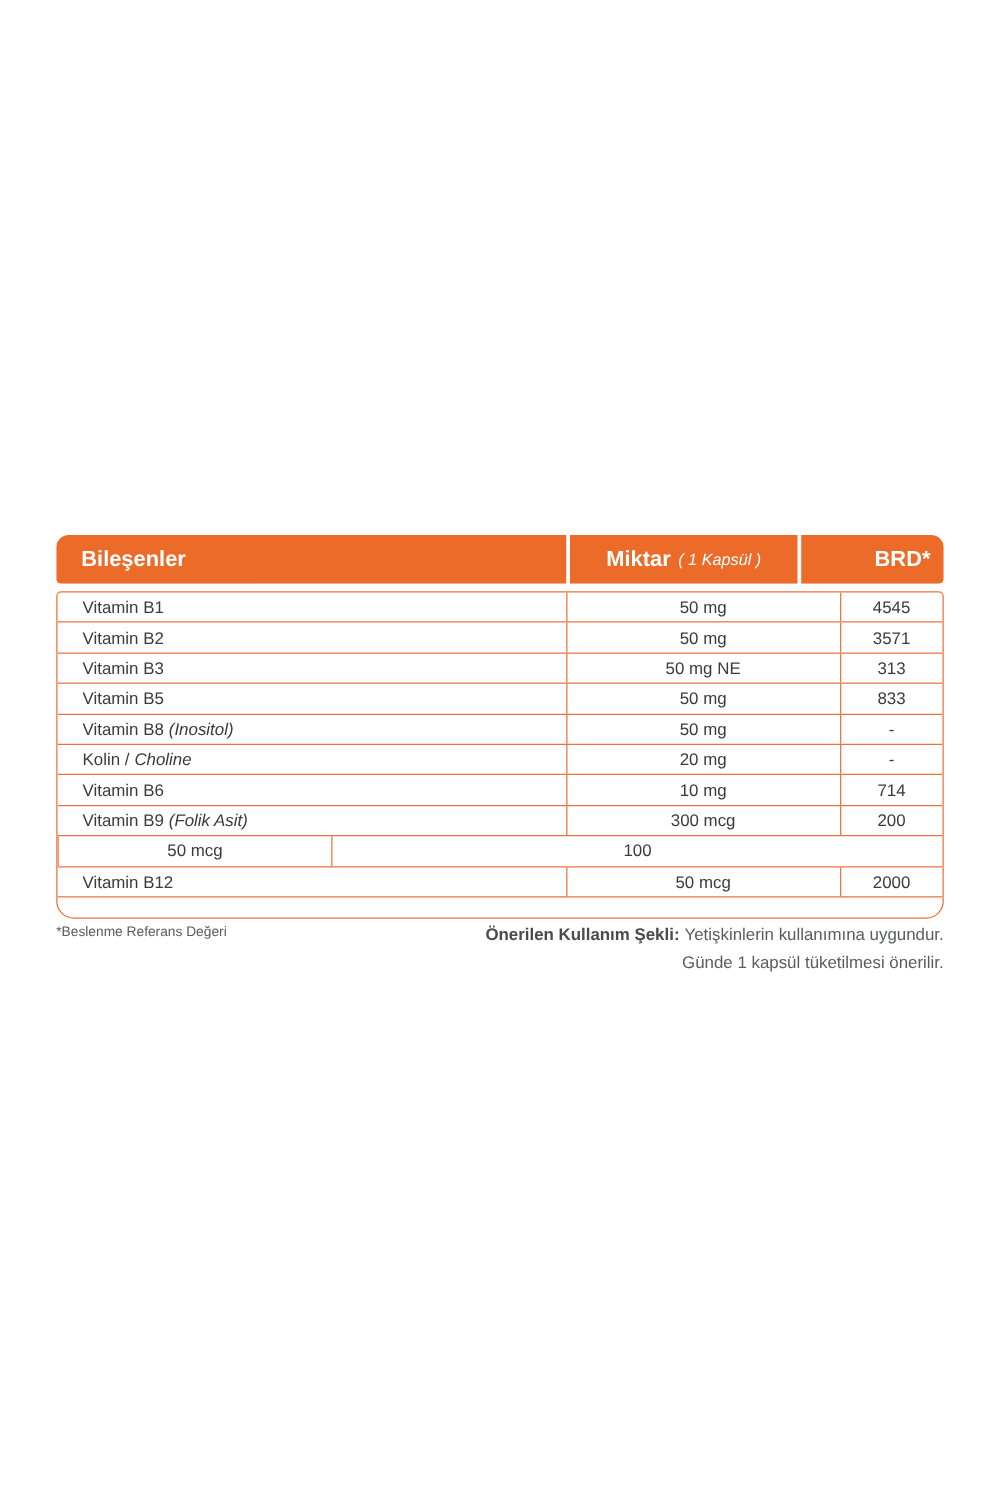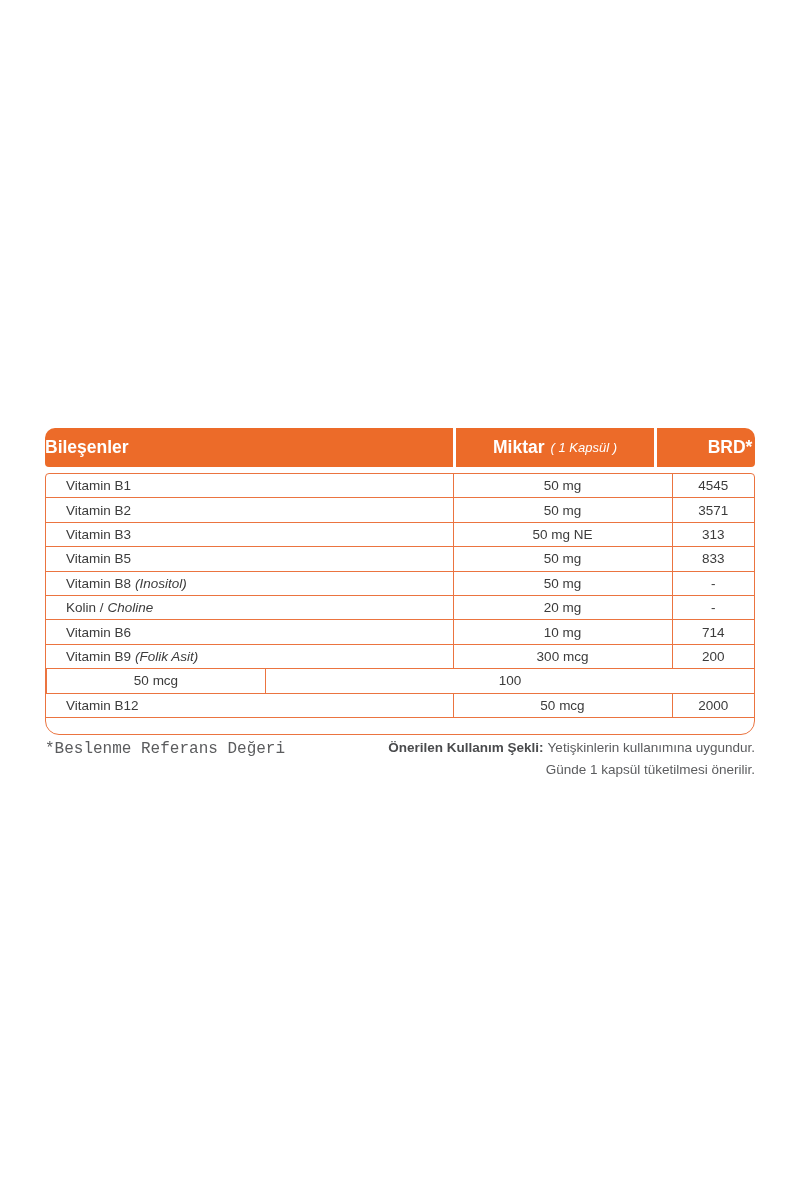--- a/index.html
+++ b/index.html
@@ -11,37 +11,37 @@
   *{margin:0;padding:0;box-sizing:border-box;}
   html,body{background:#ffffff;}
   body{
     width:800px;height:1200px;position:relative;
     font-family:"Liberation Sans", sans-serif;
     overflow:hidden;
   }
   .table-wrap{position:absolute;left:45px;top:428px;width:710px;}
   .thead{display:flex;gap:3px;height:39px;border-radius:10px 10px 4px 4px;overflow:hidden;}
   .th{background:var(--orange);color:#fff;font-weight:bold;font-size:17.5px;display:flex;align-items:center;}
-  .th1{width:408px;}
-  .th2{width:198px;justify-content:center;}
+  .th1{width:408px;padding-left:20px;}
+  .th2{width:182px;justify-content:center;}
   .th3{flex:1;justify-content:center;padding-left:48px;}
   .th2 .paren{font-style:italic;font-weight:normal;margin-left:6px;font-size:13px;}
   .tbody{
     margin-top:6px;background:#fff;
     border:1.5px solid var(--border-orange);
     border-radius:4px 4px 14px 14px;
     padding-bottom:16px;overflow:hidden;
   }
   .tr{display:flex;height:24.4px;border-bottom:1.5px solid var(--border-orange);}
   .td{display:flex;align-items:center;font-size:13.5px;color:var(--text-dark);}
   .td1{width:406.5px;padding-left:20px;}
   .td1 .detail{font-style:italic;margin-left:4px;}
   .td2{width:220px;justify-content:center;border-left:1.5px solid var(--border-orange);border-right:1.5px solid var(--border-orange);}
   .td3{flex:1;justify-content:center;}
-  .note{position:absolute;left:45px;top:740px;font-size:16px;color:var(--text-gray);font-family:Liberation Mono, monospace;}
+  .note{position:absolute;left:45px;top:740px;font-size:11px;color:var(--text-gray);}
   .usage{position:absolute;right:45px;top:737px;width:440px;text-align:right;font-size:13.5px;color:var(--text-gray);line-height:22px;}
   .usage .label{font-weight:bold;color:#4A4B4D;margin-right:4px;margin-left:40px;}
 </style>
 </head>
 <body>
 
 <div class="table-wrap">
 
   <div class="thead">
     <div class="th th1">

